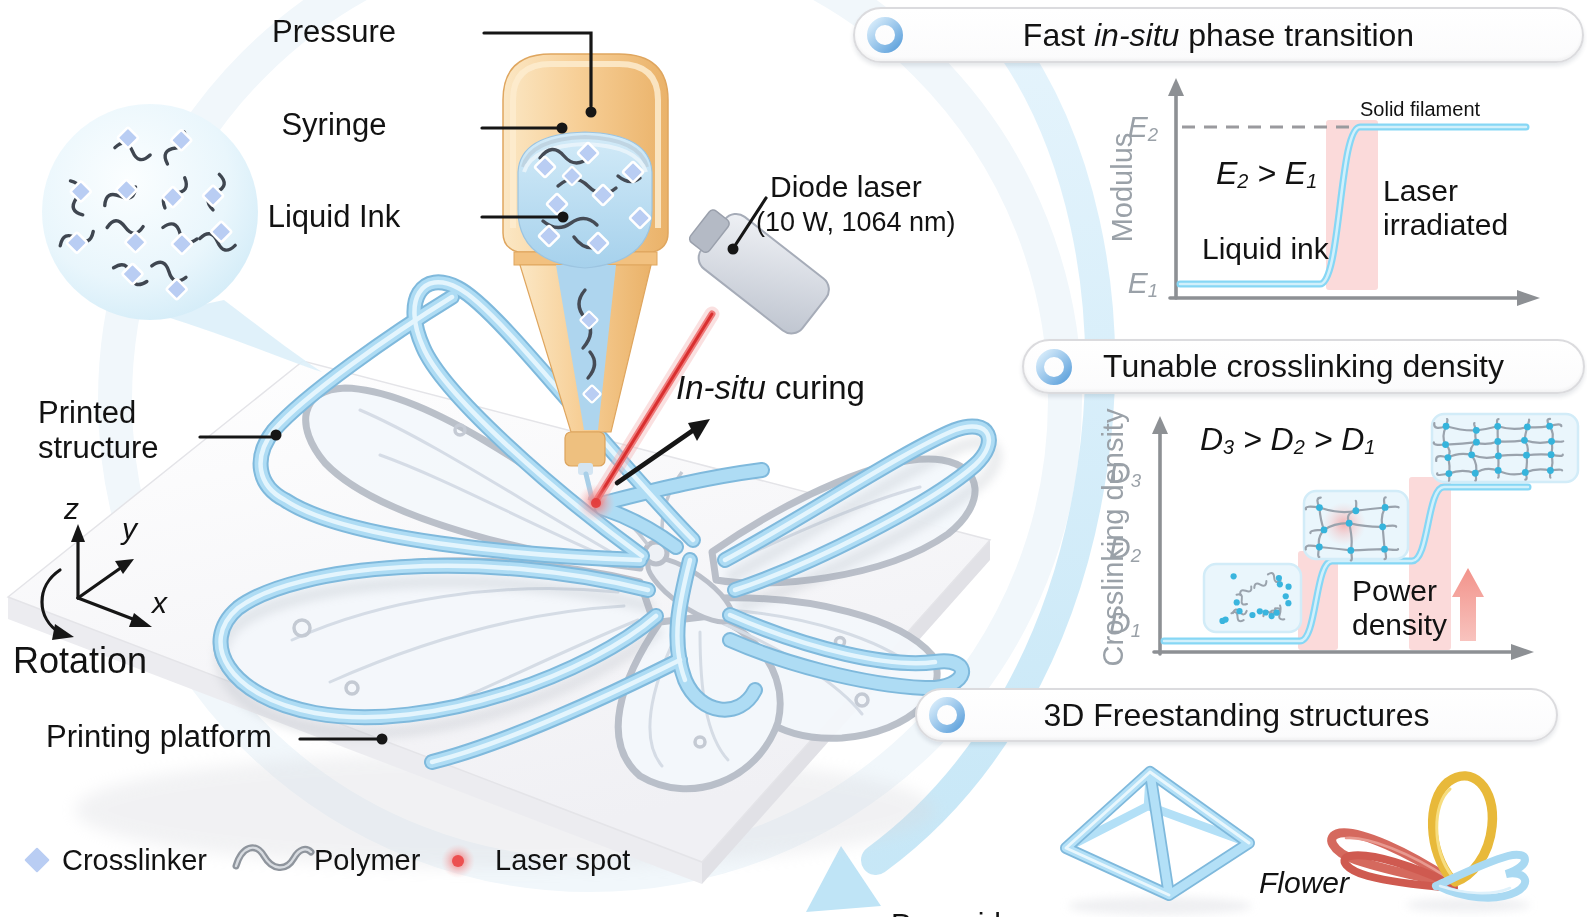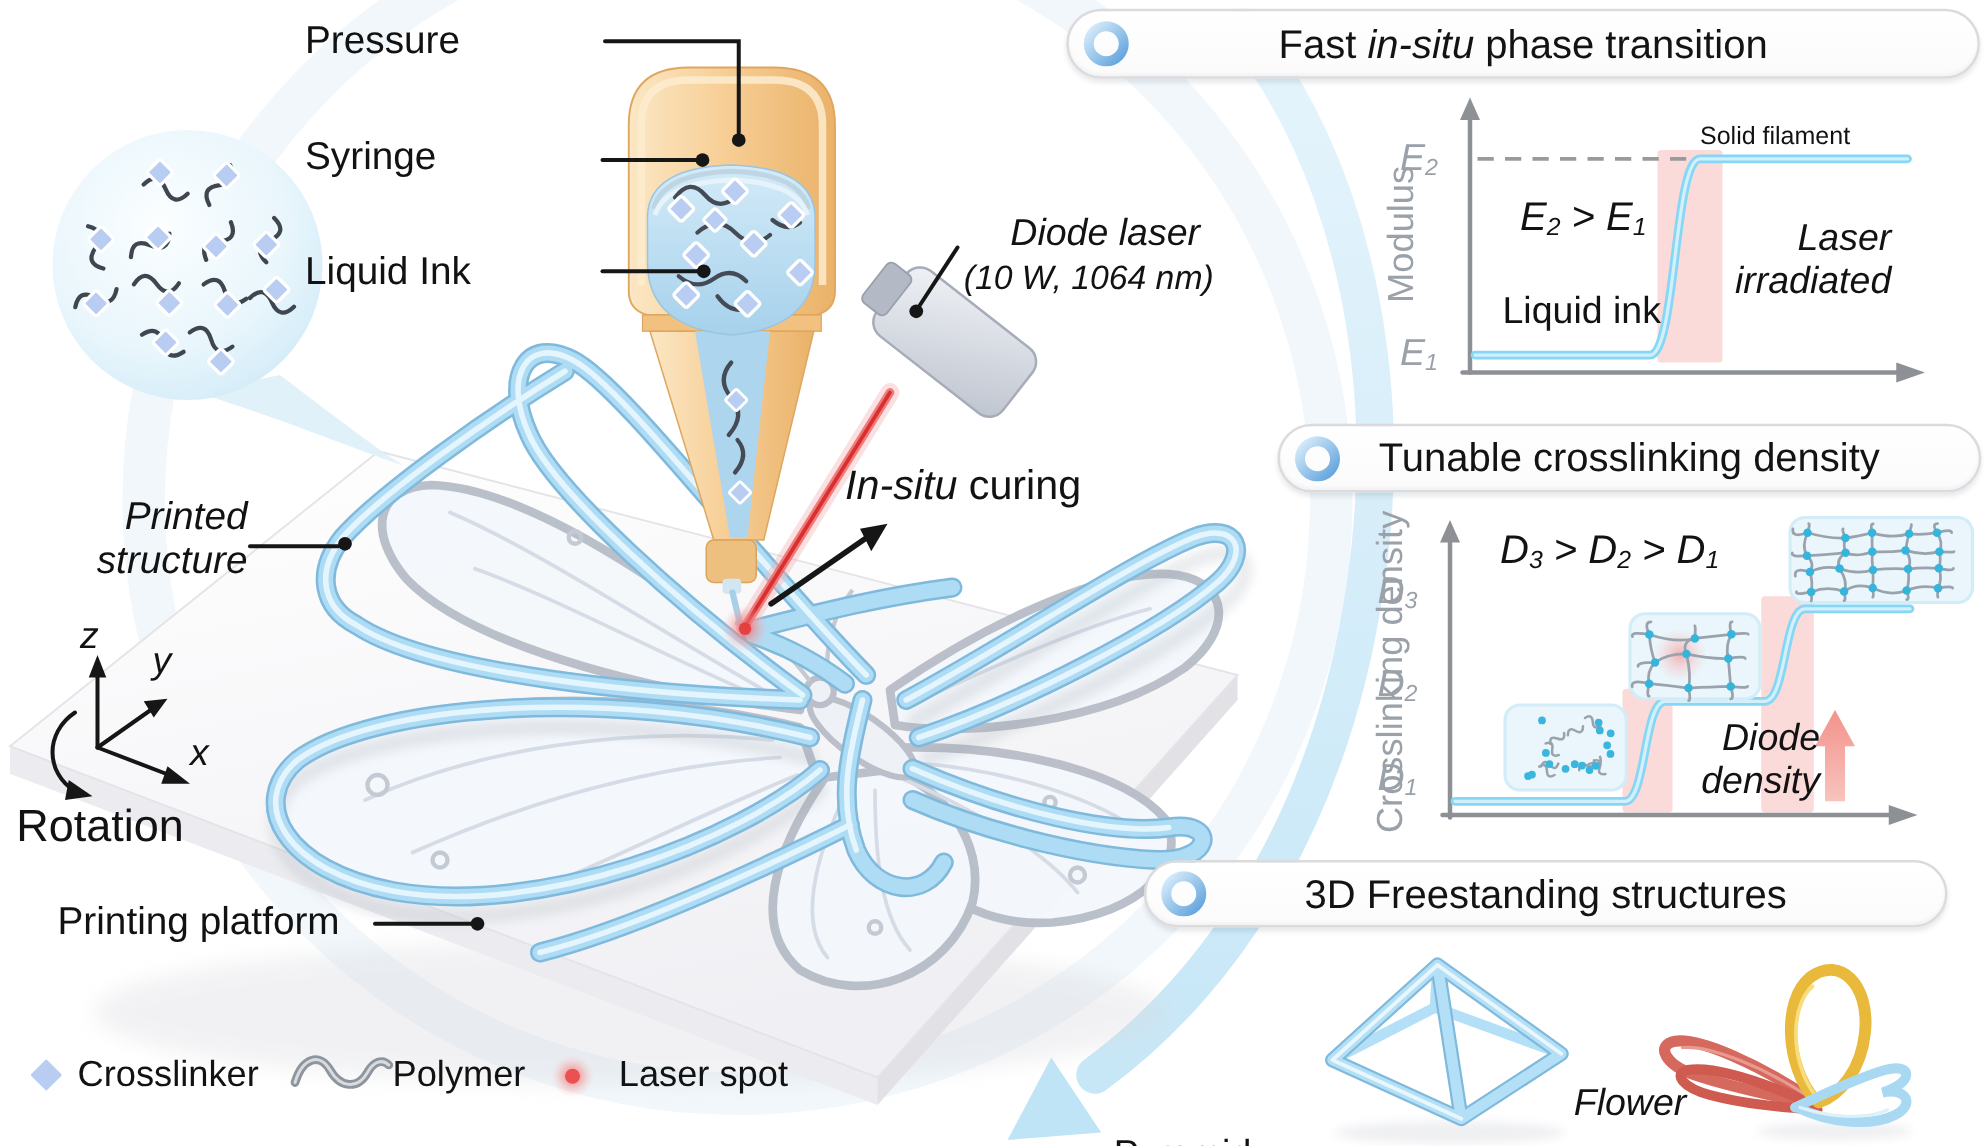--- a/index.html
+++ b/index.html
@@ -2,22 +2,22 @@
 <html><head>
 <meta charset="utf-8">
 <style>
   html,body{margin:0;padding:0;background:#ffffff;}
   #stage{position:relative;width:1587px;height:917px;overflow:hidden;background:#ffffff;
          font-family:"Liberation Sans",sans-serif;}
   #stage svg{position:absolute;left:0;top:0;}
   .lbl{position:absolute;color:#121212;white-space:nowrap;line-height:1.12;}
   .it{font-style:italic;}
   .gray{color:#9aa1a8;}
-  .ctr{text-align:right;font-style:italic;}
-  .rgt{text-align:left;}
+  .ctr{text-align:left;}
+  .rgt{text-align:center;}
   sub{font-size:.62em;vertical-align:baseline;position:relative;top:.22em;line-height:0;}
   .pill{position:absolute;background:linear-gradient(#ffffff,#fbfbfc);
         border:2px solid #dbdbde;border-radius:999px;
         box-shadow:0 3px 4px rgba(40,60,80,.12), inset 0 -2px 3px rgba(0,0,0,.04);
         display:flex;align-items:center;justify-content:center;}
   .pill .ttl{font-size:32px;color:#131313;}
   .pill .ringwrap{position:absolute;left:9px;top:50%;transform:translateY(-50%);width:42px;height:42px;}
   .vlabel{position:absolute;transform:rotate(-90deg);transform-origin:center;text-align:center;}
   
   .tA{fill:none;stroke:#7fb9dc;stroke-width:16;stroke-linecap:round;stroke-linejoin:round}
@@ -493,20 +493,20 @@
   <div>Laser</div>
   <div>irradiated</div>
 </div>
 
 <div class="vlabel gray" style="left:963px;top:521px;width:300px;font-size:29px;">Crosslinking density</div>
 <div class="lbl rgt gray it" style="left:1102px;top:456px;width:46px;font-size:30px;"><span>D</span><sub>3</sub></div>
 <div class="lbl rgt gray it" style="left:1102px;top:531px;width:46px;font-size:30px;"><span>D</span><sub>2</sub></div>
 <div class="lbl rgt gray it" style="left:1102px;top:606px;width:46px;font-size:30px;"><span>D</span><sub>1</sub></div>
 <div class="lbl it" style="left:1200px;top:422px;font-size:32px;"><span>D</span><sub>3</sub><span> &gt; </span><span>D</span><sub>2</sub><span> &gt; </span><span>D</span><sub>1</sub></div>
 <div class="lbl ctr" style="left:1352px;top:574px;width:104px;font-size:30px;">
-  <div>Diode</div>
+  <div>Power</div>
   <div>density</div>
 </div>
 
 <div class="lbl" style="left:891px;top:860px;font-size:30px;margin-top:47px;">Pyramid</div>
 <div class="lbl" style="left:1259px;top:866px;font-size:30px;font-style:italic;">Flower</div>
 
 </div>
 
 </body></html>

